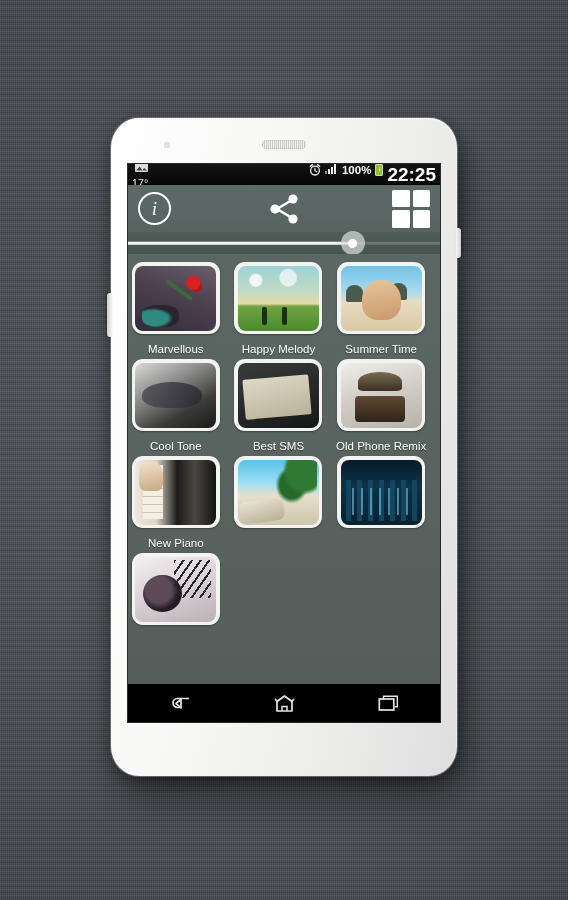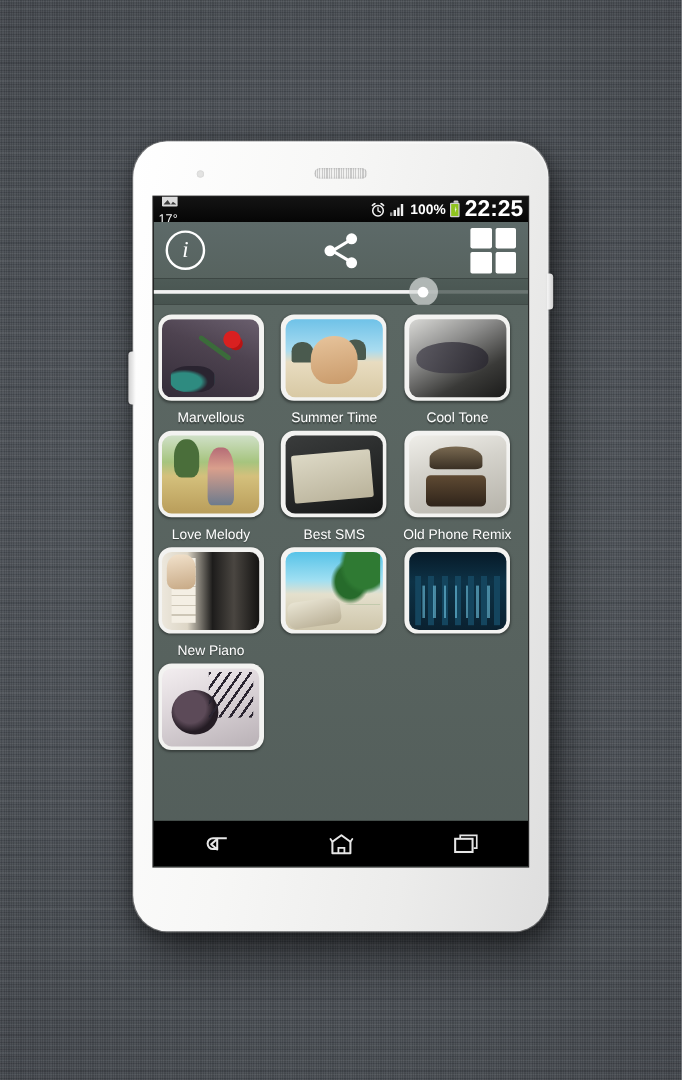--- a/index.html
+++ b/index.html
@@ -78,21 +78,21 @@
   #statusbar {
     position:relative;
     height:21px;
     background:linear-gradient(180deg,#141414 0%,#050505 100%);
     display:flex; align-items:center;
     padding:0 4px;
     color:#f2f2f2;
     font-size:11px;
   }
   .sb-left { display:flex; align-items:flex-end; gap:5px;flex-direction:column; }
-  .sb-right { margin-left:auto; display:flex; align-items:center; gap:4px; }
+  .sb-right { margin-left:auto; display:flex; gap:4px; }
   .sb-text { font-size:10.5px; letter-spacing:.1px; color:#f4f4f4; }
   .sb-time { font-size:19px; font-weight:bold; letter-spacing:0; color:#fff; }
   .sb-pct { font-size:11.5px; font-weight:bold; color:#fff; }
   .icon-usb, .icon-pic, .icon-droid, .icon-alarm, .icon-signal, .icon-batt {
     display:inline-block;
   }
   .icon-pic {
     width:13px; height:10px; background:#dcdcdc; border-radius:1px;
     position:relative; overflow:hidden;
   }
@@ -388,35 +388,35 @@
 
       <div id="tone-grid">
           <div class="tile">
             <div class="tile-frame">
               <div class="tile-img art-rose"></div>
             </div>
             <div class="tile-label">Marvellous</div>
           </div>
           <div class="tile">
             <div class="tile-frame">
+              <div class="tile-img art-sky"></div>
+            </div>
+            <div class="tile-label">Happy Melody</div>
+          </div>
+          <div class="tile">
+            <div class="tile-frame">
               <div class="tile-img art-beach"></div>
             </div>
             <div class="tile-label">Summer Time</div>
           </div>
           <div class="tile">
             <div class="tile-frame">
               <div class="tile-img art-cooltone"></div>
             </div>
             <div class="tile-label">Cool Tone</div>
-          </div>
-          <div class="tile">
-            <div class="tile-frame">
-              <div class="tile-img art-lovemelody"></div>
-            </div>
-            <div class="tile-label">Love Melody</div>
           </div>
           <div class="tile">
             <div class="tile-frame">
               <div class="tile-img art-bestsms"></div>
             </div>
             <div class="tile-label">Best SMS</div>
           </div>
           <div class="tile">
             <div class="tile-frame">
               <div class="tile-img art-oldphone"></div>

